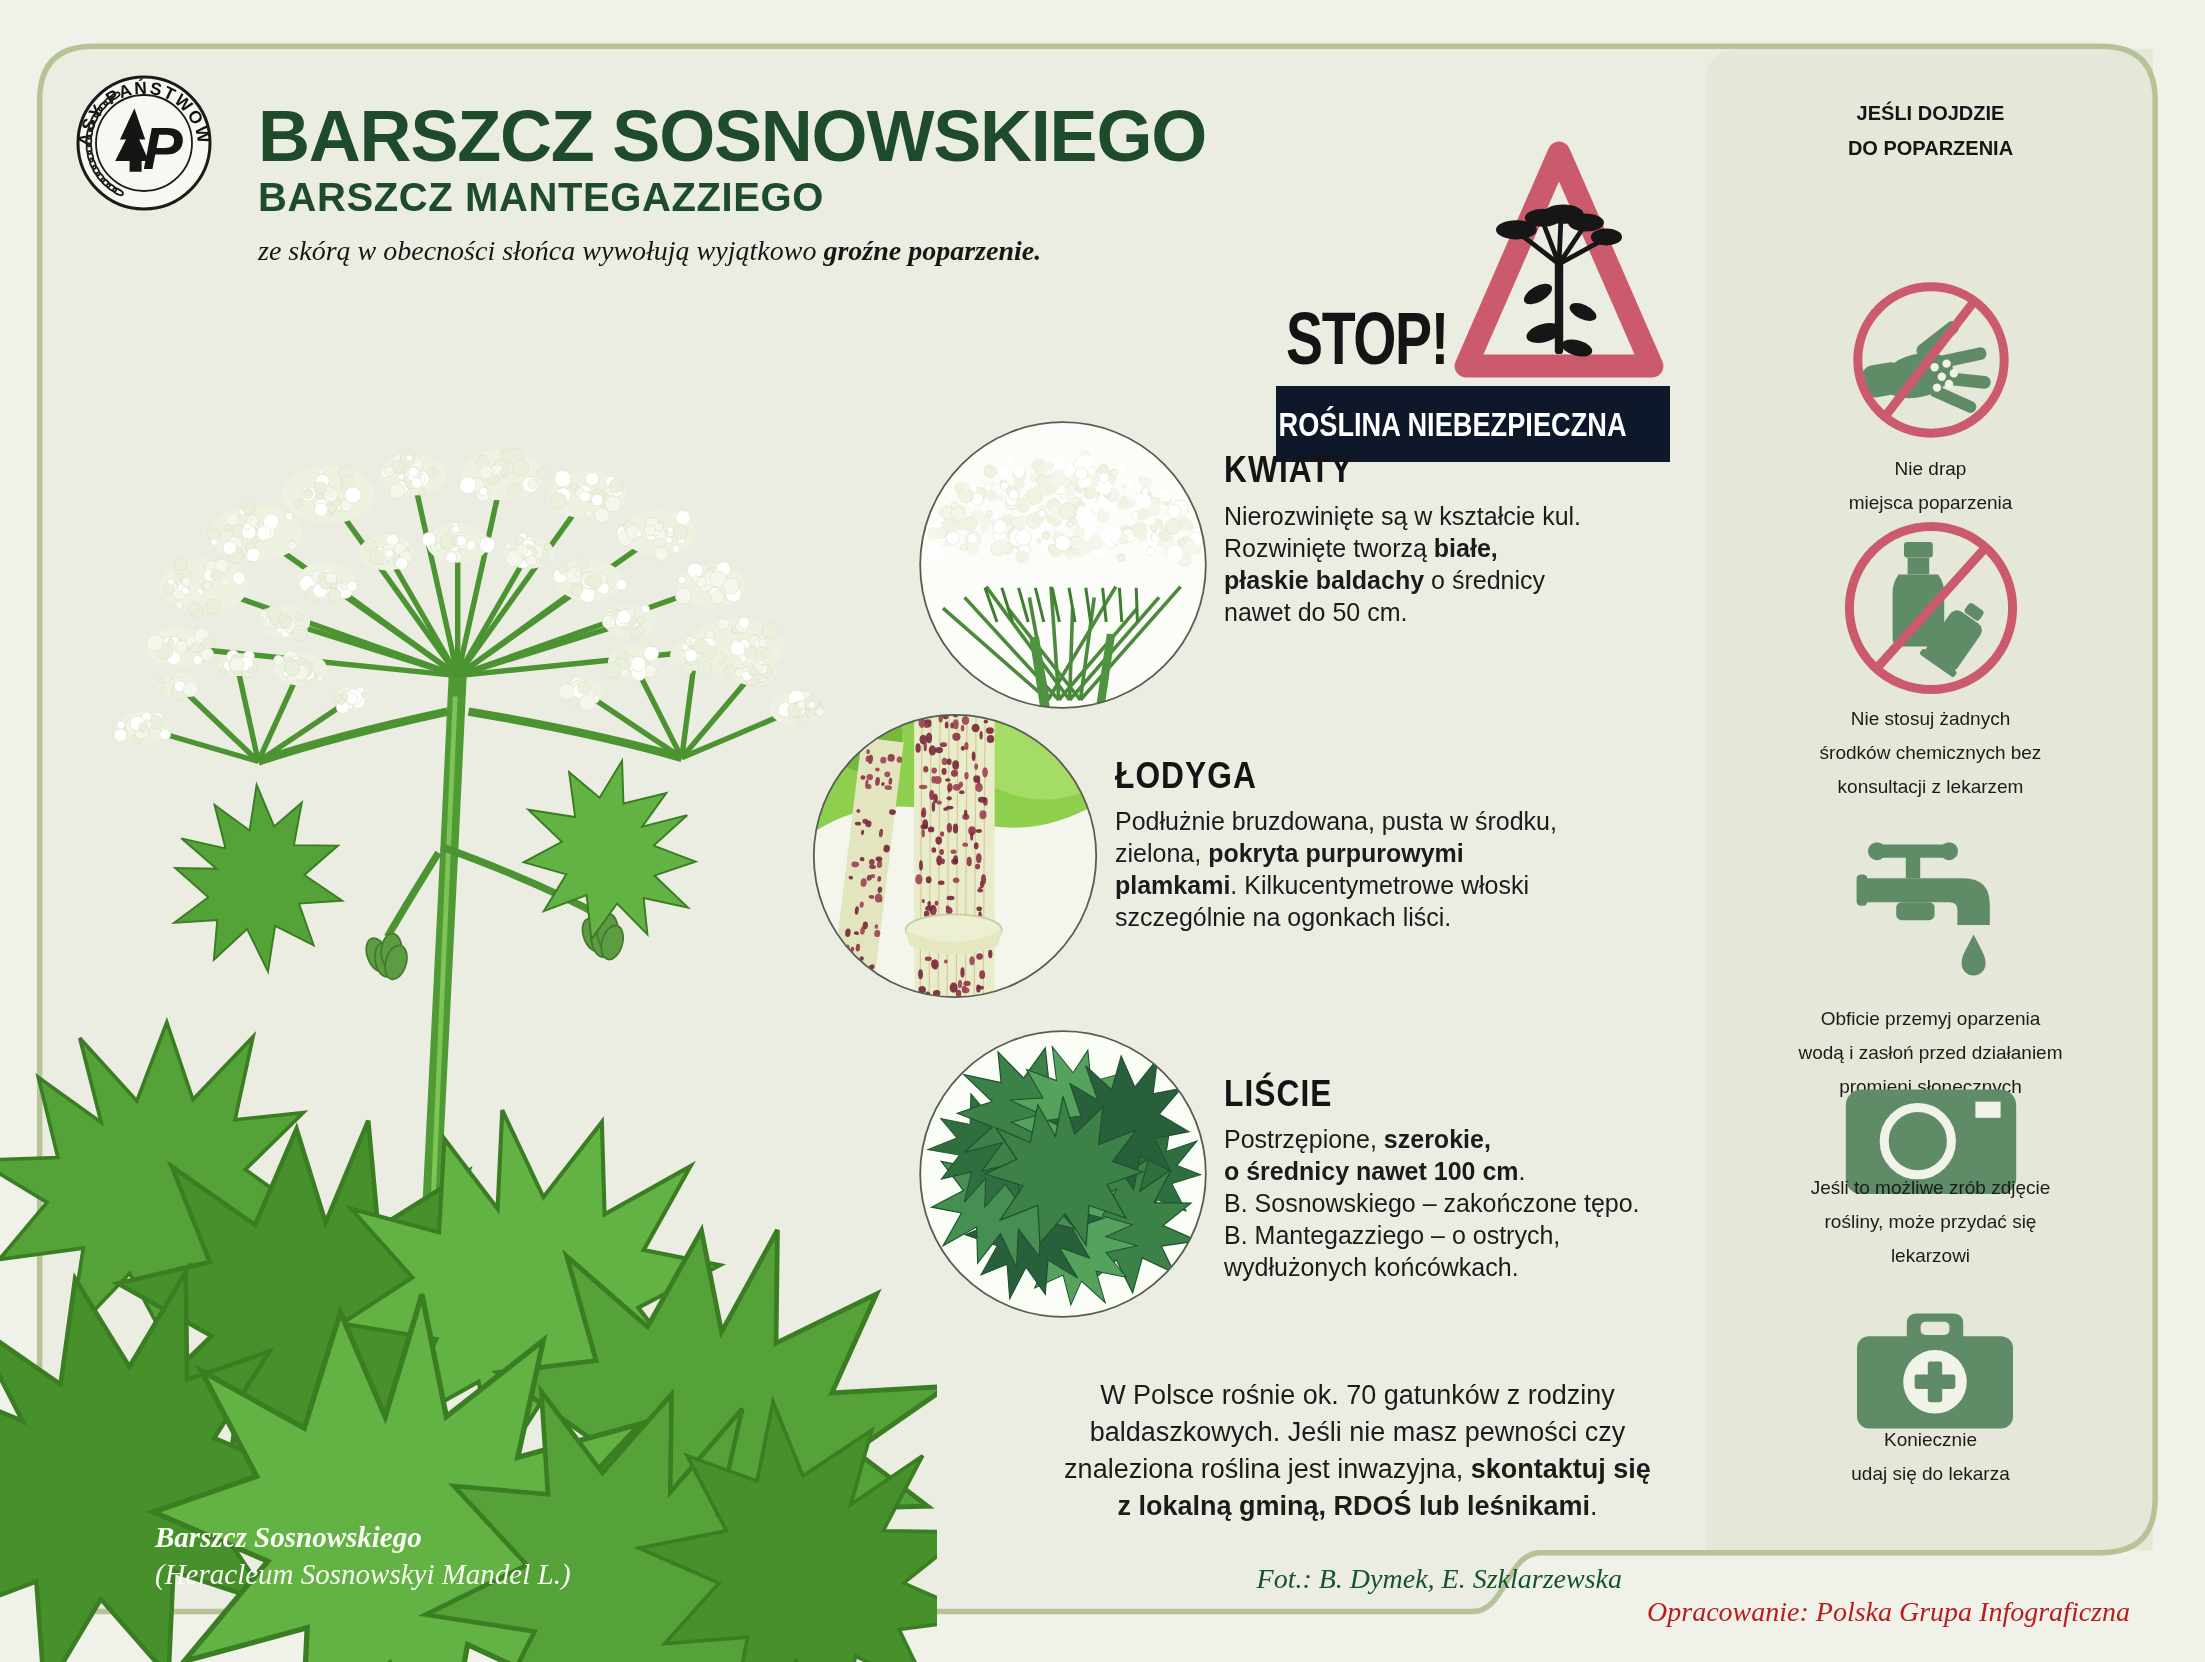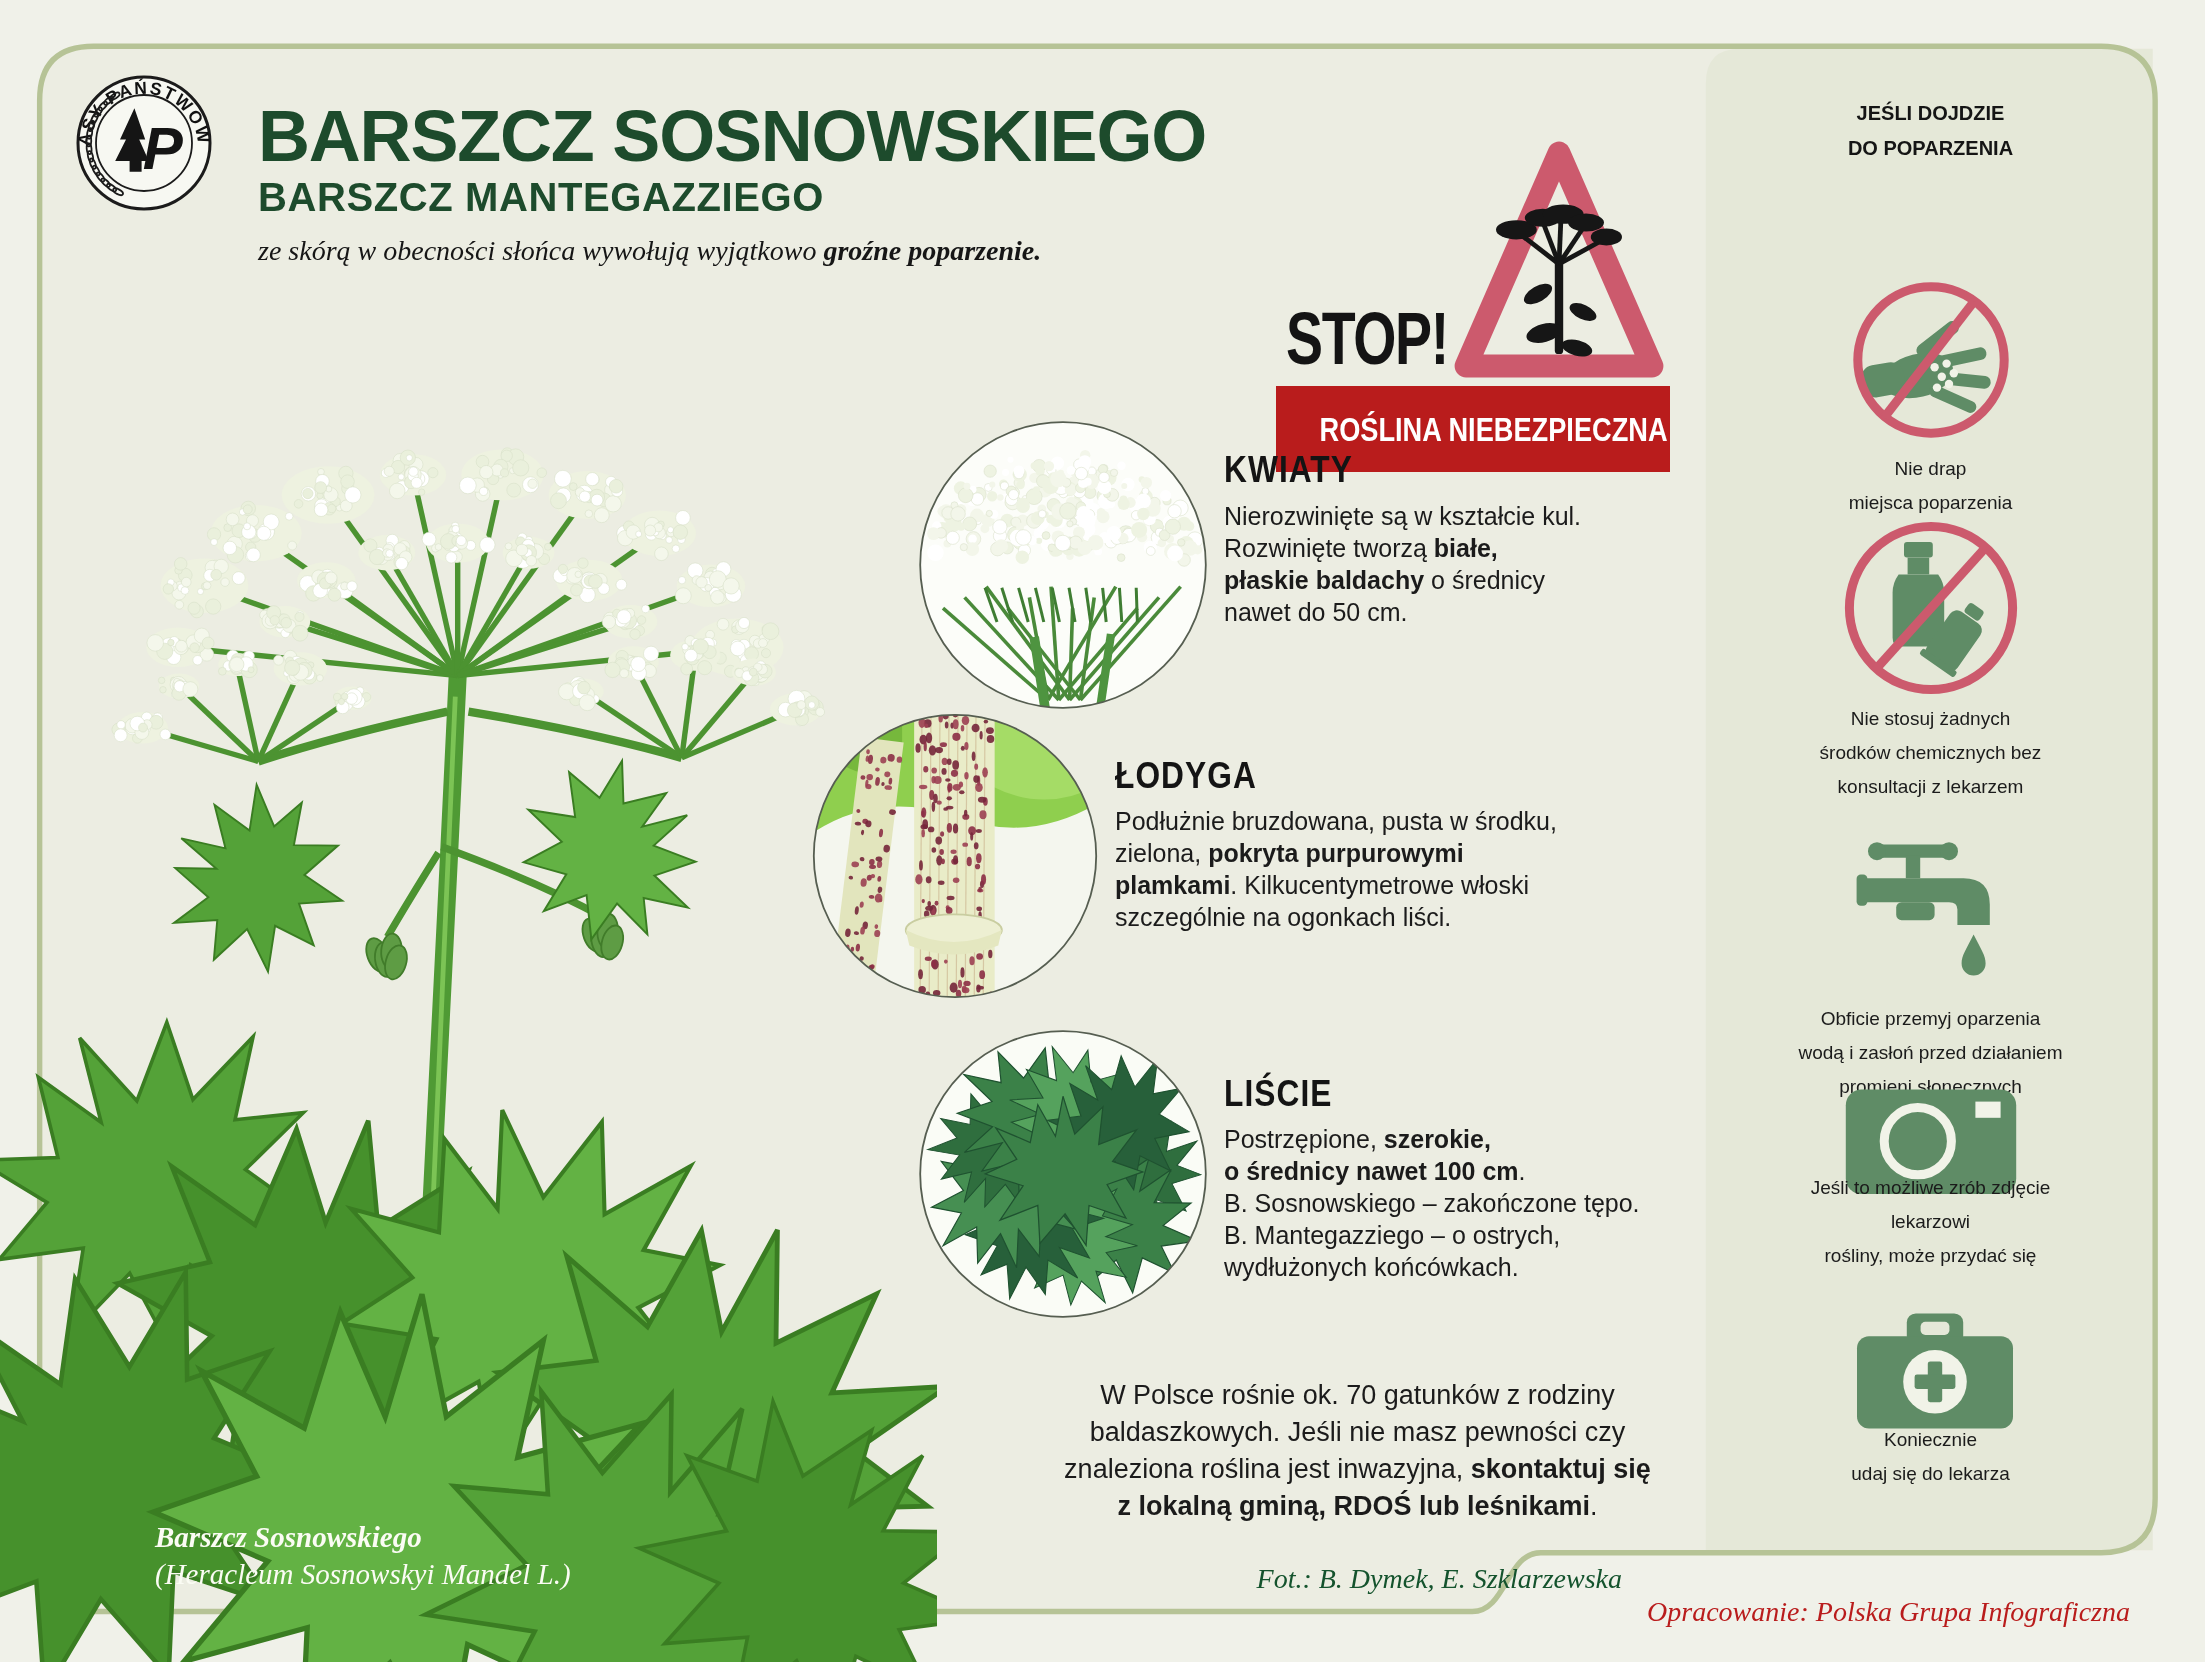--- a/index.html
+++ b/index.html
@@ -9,21 +9,21 @@
   .sans{font-family:"Liberation Sans",sans-serif;}
   .serif{font-family:"Liberation Serif",serif;}
   .b{font-weight:bold;}
   
   .title{left:258px;top:95px;font-size:72px;font-weight:bold;color:#1d4b2c;letter-spacing:-1.2px;white-space:nowrap;}
   .subtitle{left:258px;top:175px;font-size:40px;font-weight:bold;color:#1d4b2c;letter-spacing:0.6px;white-space:nowrap;}
   .intro{left:258px;top:233px;font-size:28px;font-style:italic;line-height:35px;color:#161616;white-space:nowrap;}
   
   .stop{left:1286px;top:296px;font-size:74px;font-weight:bold;letter-spacing:-1.8px;color:#141414;}
   .stop>span{display:inline-block;transform:scaleX(.75);transform-origin:left center;white-space:nowrap;}
-  .banner{left:1276px;top:386px;width:394px;height:86px;background:#b91c1c;display:flex;align-items:center;justify-content:flex-start;}
+  .banner{left:1276px;top:386px;width:394px;height:76px;background:#0f172a;display:flex;align-items:center;justify-content:flex-end;}
   .banner>span{color:#fff;font-weight:bold;font-size:34px;letter-spacing:0;display:inline-block;transform:scaleX(.8);white-space:nowrap;}
   
   .sec-h{font-size:36px;font-weight:bold;color:#141414;}
   .sec-h>span{display:inline-block;transform:scaleX(.88);transform-origin:left center;letter-spacing:1.2px;white-space:nowrap;}
   .sec-b{font-size:25px;line-height:32px;color:#1b1b1b;white-space:nowrap;}
   
   .note{left:991px;top:1377px;width:733px;text-align:center;font-size:27px;line-height:37px;color:#1b1b1b;}
   
   .sb-h{left:1706px;top:96px;width:449px;text-align:center;font-size:20px;line-height:35px;font-weight:bold;color:#151515;}
   .sb-t{left:1706px;width:449px;text-align:center;font-size:19px;line-height:34px;color:#1b1b1b;}
@@ -1396,22 +1396,22 @@
       <div>promieni słonecznych</div>
     </div>
 
   <svg class="abs" style="left:1841px;top:1080px" width="180" height="120" viewBox="0 0 300 200">
     <rect x="8" y="16" width="284" height="174" rx="26" fill="#5f8c66"></rect>
     <circle cx="128" cy="102" r="56" fill="#5f8c66" stroke="#f1f3e8" stroke-width="15"></circle>
     <rect x="224" y="36" width="42" height="27" fill="#f1f3e8"></rect>
   </svg>
   <div class="abs sb-t sans" style="top:1171px">
       <div>Jeśli to możliwe zrób zdjęcie</div>
+      <div>rośliny, może przydać się</div>
       <div>lekarzowi</div>
-      <div>rośliny, może przydać się</div>
     </div>
 
   <svg class="abs" style="left:1851px;top:1311px" width="168" height="120" viewBox="0 0 280 200">
     <rect x="93" y="4" width="94" height="52" rx="15" fill="#5f8c66"></rect>
     <rect x="116" y="18" width="48" height="22" rx="8" fill="#e5e8d8"></rect>
     <rect x="10" y="42" width="260" height="154" rx="20" fill="#5f8c66"></rect>
     <circle cx="140" cy="118" r="53" fill="#f1f3e8"></circle>
     <rect x="128" y="84" width="24" height="68" rx="4" fill="#5f8c66"></rect>
     <rect x="106" y="106" width="68" height="24" rx="4" fill="#5f8c66"></rect>
   </svg>

